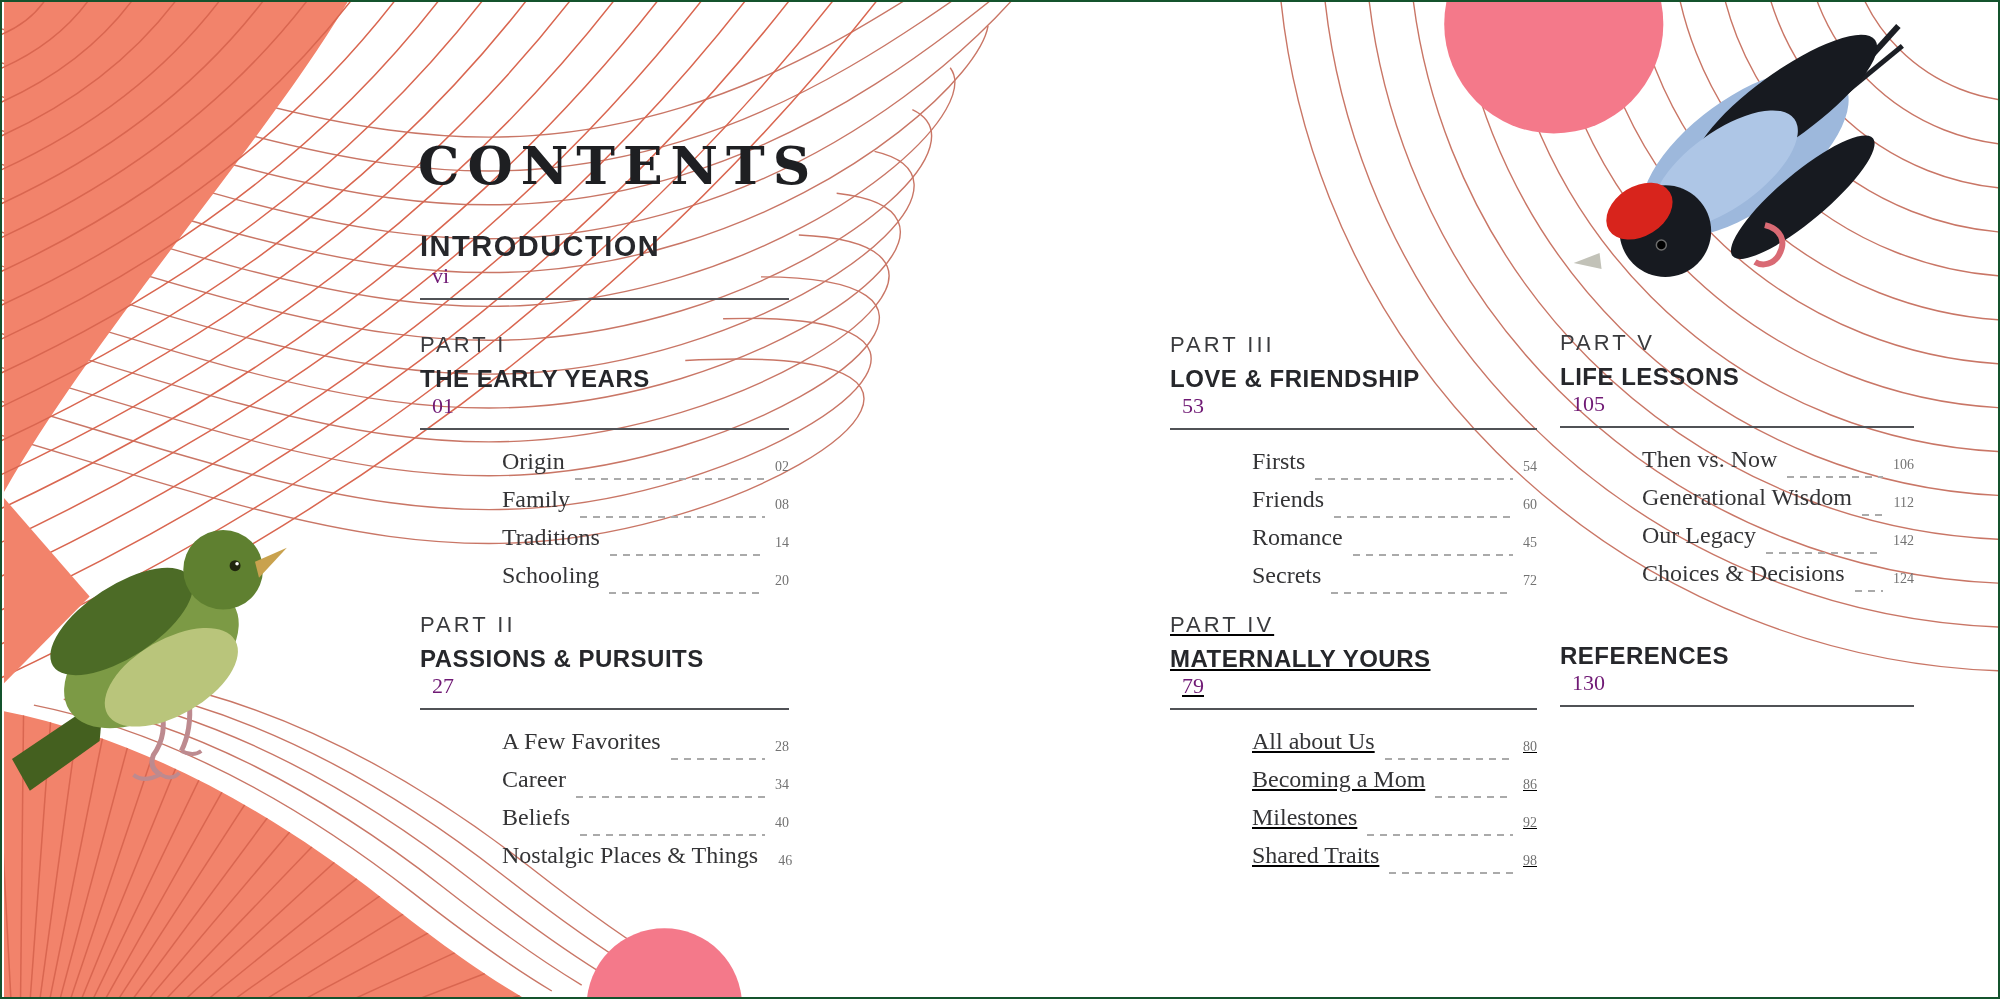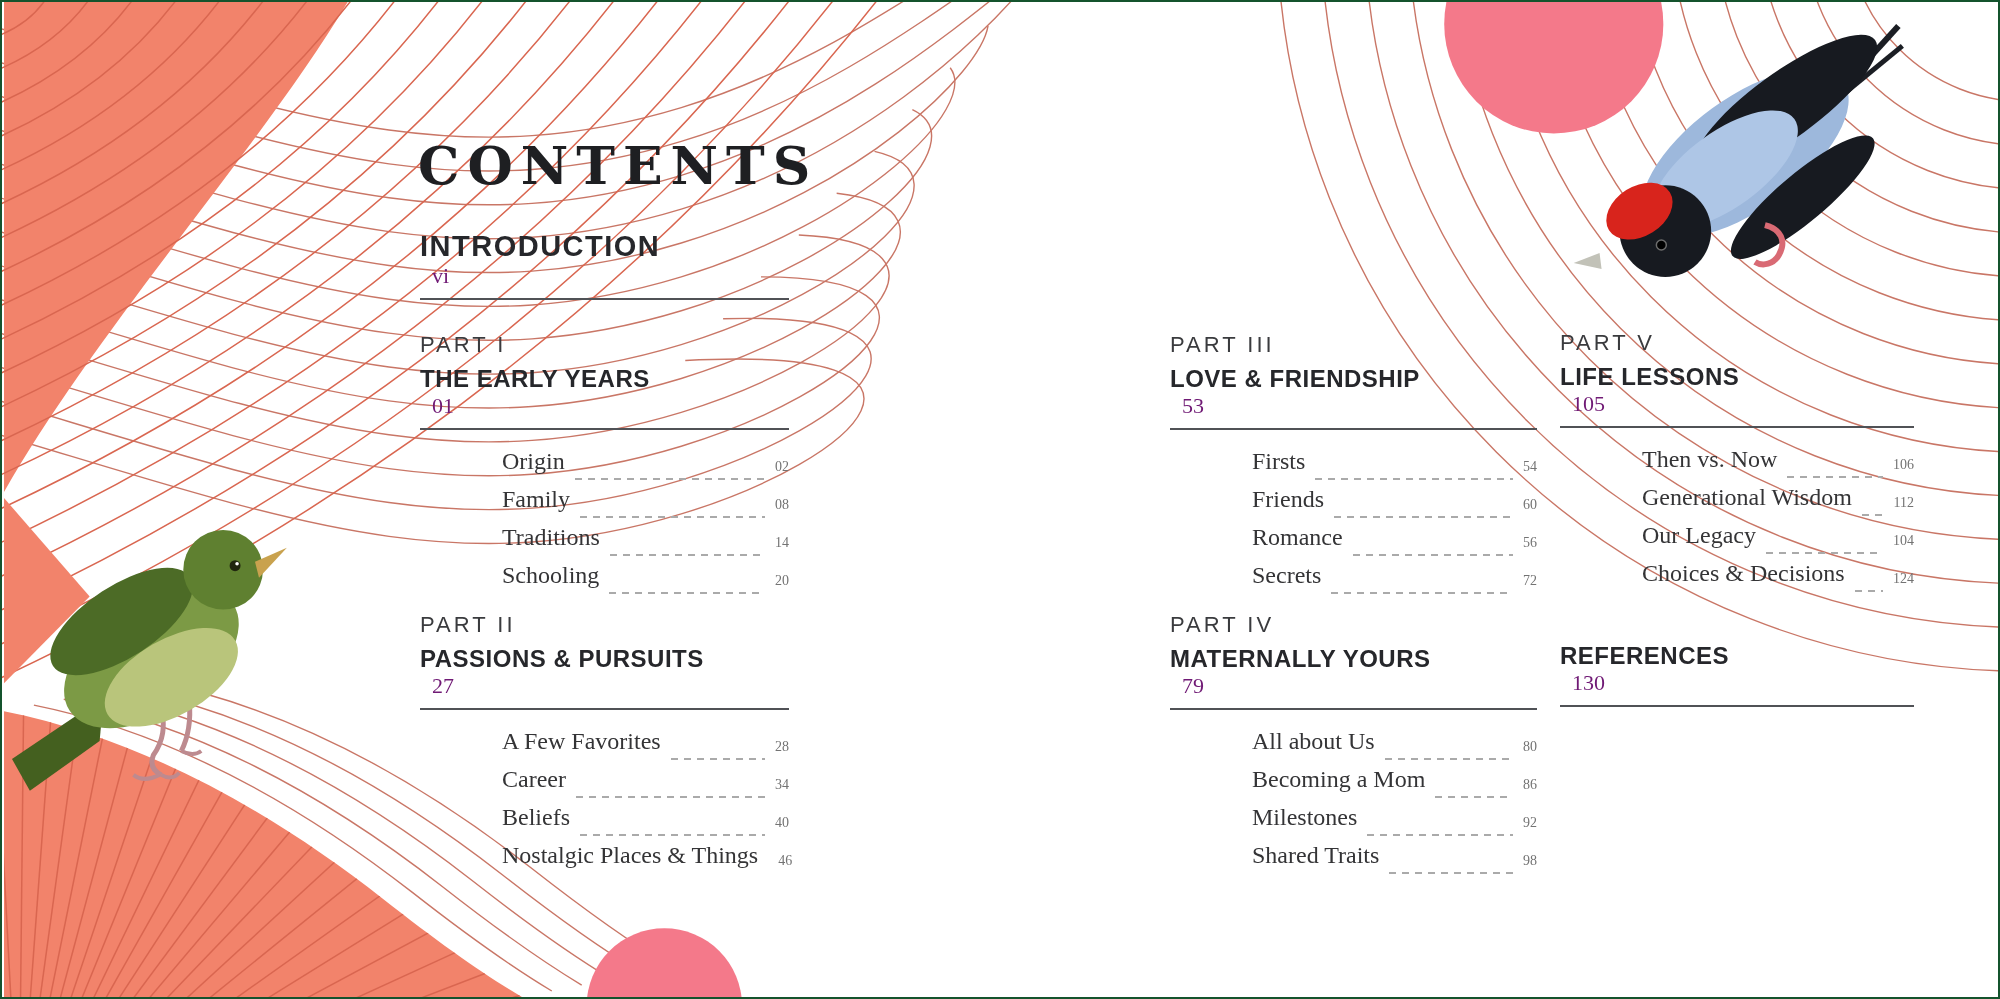--- a/index.html
+++ b/index.html
@@ -12,21 +12,21 @@
 
   .page-title{position:absolute;left:416px;top:98px;
     font-family:"DejaVu Serif",serif;font-weight:700;font-size:52px;letter-spacing:8px;
     color:#1e1f22;white-space:nowrap;}
 
   .toc-block{position:absolute;}
   .intro{left:418px;top:228px;width:369px;}
   .c1a{left:418px;top:332px;width:369px;}
   .c1b{left:418px;top:612px;width:369px;}
   .c2a{left:1168px;top:332px;width:367px;}
-  .c2b{left:1168px;top:612px;width:367px;}
+  .c2b{left:1168px;top:612px;width:367px;text-decoration:underline;}
   .c3a{left:1558px;top:330px;width:354px;}
   .c3b{left:1558px;top:640px;width:354px;}
 
   .part-label{font-size:22px;font-weight:400;letter-spacing:3px;color:#3a3b3e;
     line-height:1;margin-bottom:9px;white-space:nowrap;}
   .sec-head{display:flex;justify-content:space-between;align-items:baseline;
     border-bottom:2px solid #505256;padding-bottom:9px;flex-direction:column;}
   .sec-title{font-size:24px;font-weight:700;letter-spacing:0.5px;color:#26272b;white-space:nowrap;}
   .intro .sec-title{font-size:29px;letter-spacing:1.5px;}
   .sec-page{font-family:"Liberation Serif",serif;font-size:22px;color:#701a75;padding-left:12px;}
@@ -254,21 +254,21 @@
         <span class="item-page">54</span>
       </div>
       <div class="toc-row">
         <span class="item-label">Friends</span>
         <span class="leader"></span>
         <span class="item-page">60</span>
       </div>
       <div class="toc-row">
         <span class="item-label">Romance</span>
         <span class="leader"></span>
-        <span class="item-page">56</span>
+        <span class="item-page">45</span>
       </div>
       <div class="toc-row">
         <span class="item-label">Secrets</span>
         <span class="leader"></span>
         <span class="item-page">72</span>
       </div>
     </div>
   </section>
 
   <section class="toc-block c2b">
@@ -314,21 +314,21 @@
         <span class="item-page">106</span>
       </div>
       <div class="toc-row">
         <span class="item-label">Generational Wisdom</span>
         <span class="leader"></span>
         <span class="item-page">112</span>
       </div>
       <div class="toc-row">
         <span class="item-label">Our Legacy</span>
         <span class="leader"></span>
-        <span class="item-page">104</span>
+        <span class="item-page">142</span>
       </div>
       <div class="toc-row">
         <span class="item-label">Choices &amp; Decisions</span>
         <span class="leader"></span>
         <span class="item-page">124</span>
       </div>
     </div>
   </section>
 
   <section class="toc-block c3b">

